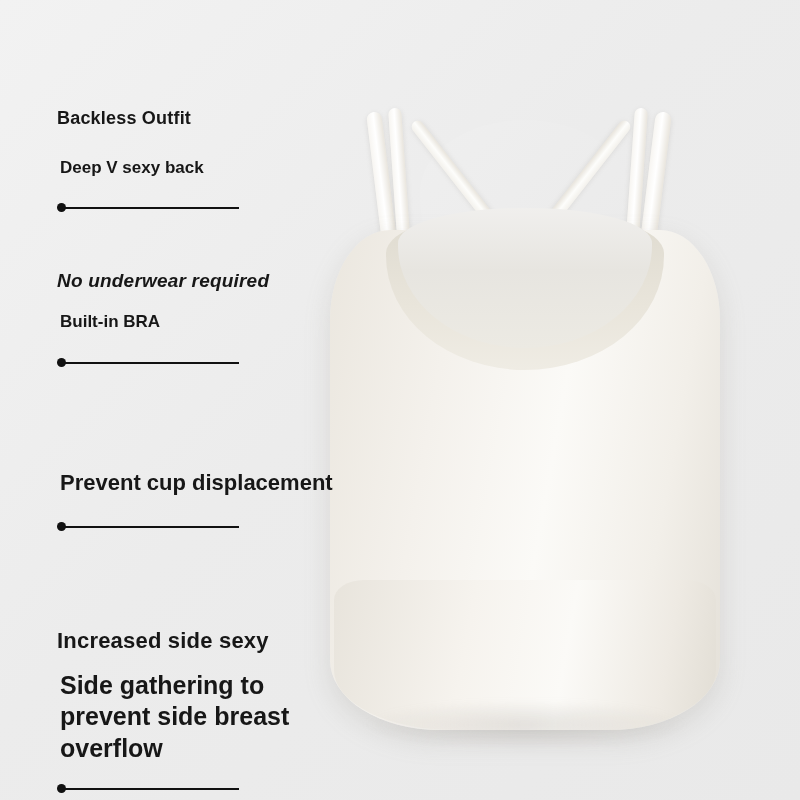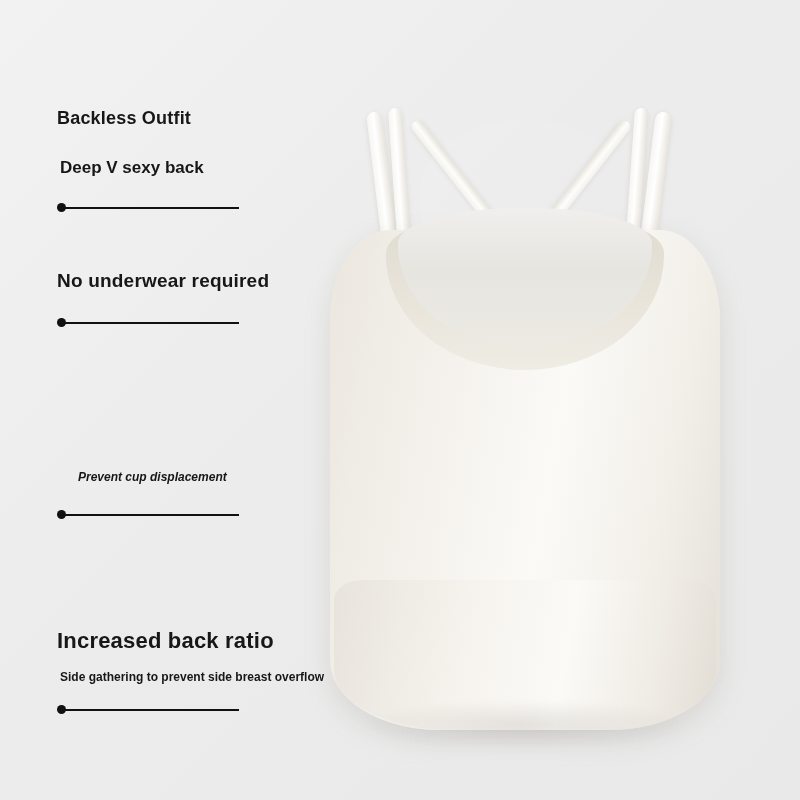--- a/index.html
+++ b/index.html
@@ -171,32 +171,32 @@
     background: #111;
   }
 
   
   #ann-1 { top: 108px; }
   #ann-1 .ann-title { font-size: 18px; }
   #ann-1 .ann-sub { font-size: 17px; margin-top: 29px; margin-left: 3px; }
   #ann-1 .rule { margin-top: 23px; }
 
   #ann-2 { top: 270px; }
-  #ann-2 .ann-title { font-size: 19px; }
+  #ann-2 .ann-title { font-size: 19px; font-style: italic; }
   #ann-2 .ann-sub { font-size: 17px; margin-top: 20px; margin-left: 3px; }
   #ann-2 .rule { margin-top: 24px; }
 
   #ann-3 { top: 450px; }
   #ann-3 .ann-title { font-size: 19px; }
-  #ann-3 .ann-sub { font-size: 12px; margin-top: 20px; margin-left: 21px; font-style: italic; }
+  #ann-3 .ann-sub { font-size: 22px; margin-top: 20px; margin-left: 3px; }
   #ann-3 .rule { margin-top: 24px; }
 
   #ann-4 { top: 628px; }
   #ann-4 .ann-title { font-size: 22px; }
-  #ann-4 .ann-sub { font-size: 12px; margin-top: 16px; margin-left: 3px; line-height: 1.25; white-space: normal; width: 275px; }
+  #ann-4 .ann-sub { font-size: 25px; margin-top: 16px; margin-left: 3px; line-height: 1.25; white-space: normal; width: 275px; }
   #ann-4 .rule { margin-top: 18px; }
 </style>
 </head>
 <body>
 
 <div class="canvas">
 
   <div class="product-area">
     <div class="back-gap"></div>
 
@@ -219,36 +219,37 @@
     <div class="ann-title">Backless Outfit</div>
     <div class="ann-sub">Deep V sexy back</div>
     <div class="rule">
       <span class="dot"></span>
       <span class="line"></span>
     </div>
   </div>
 
   <div class="annotation" id="ann-2">
     <div class="ann-title">No underwear required</div>
+    <div class="ann-sub">Built-in BRA</div>
     <div class="rule">
       <span class="dot"></span>
       <span class="line"></span>
     </div>
   </div>
 
   <div class="annotation" id="ann-3">
     <div class="ann-sub">Prevent cup displacement</div>
     <div class="rule">
       <span class="dot"></span>
       <span class="line"></span>
     </div>
   </div>
 
   <div class="annotation" id="ann-4">
-    <div class="ann-title">Increased back ratio</div>
+    <div class="ann-title">Increased side sexy</div>
     <div class="ann-sub">Side gathering to prevent side breast overflow</div>
     <div class="rule">
       <span class="dot"></span>
       <span class="line"></span>
     </div>
   </div>
 
 </div>
 
 </body></html>

